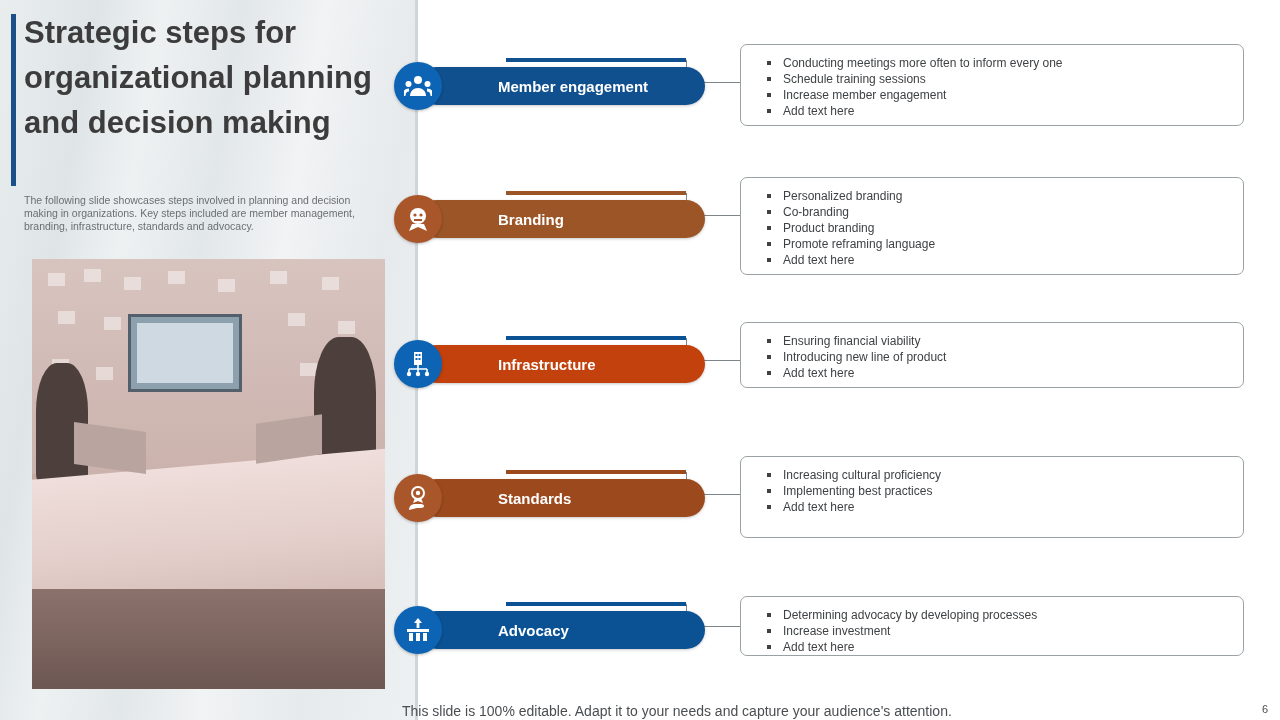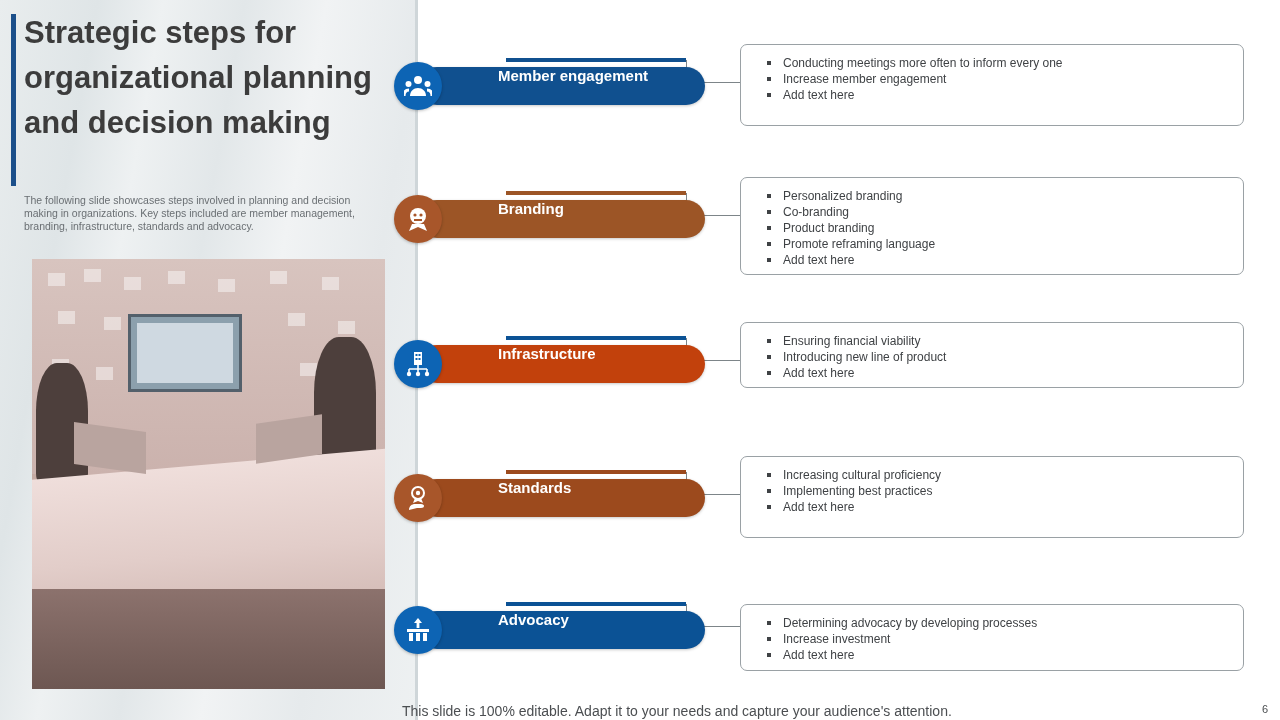--- a/index.html
+++ b/index.html
@@ -127,21 +127,21 @@
   }
   .icon-circle svg { display:block; }
 
   .pill {
     position: absolute;
     left: 0;
     width: 287px;
     height: 38px;
     border-radius: 19px;
     display: flex;
-    align-items: flex-start;
+    align-items: center;
     z-index: 2;
     box-shadow: 0 1px 3px rgba(0,0,0,0.22);
   }
   .pill-label {
     margin-left: 80px;
     color: #ffffff;
     font-size: 15px;
     font-weight: bold;
   }
 
@@ -263,20 +263,21 @@
         <circle cx="4.5" cy="12" r="3" fill="#ffffff"></circle>
         <circle cx="23.5" cy="12" r="3" fill="#ffffff"></circle>
         <path d="M0 24c0-4 2-6 5-6" stroke="#ffffff" stroke-width="3" fill="none"></path>
         <path d="M28 24c0-4-2-6-5-6" stroke="#ffffff" stroke-width="3" fill="none"></path>
       </svg>
     </div>
 
     <div class="callout" style="top:4px; height:82px;">
       <ul>
         <li>Conducting meetings more often to inform every one</li>
+        <li>Schedule training sessions</li>
         <li>Increase member engagement</li>
         <li>Add text here</li>
       </ul>
     </div>
   </div>
 
   <div class="row" style="top:173px;">
     <div class="connector-top" style="top:18px; background:#9c5526;"></div>
     <div class="connector-line" style="left:268px; top:42px; width:54px;"></div>
     <div class="connector-vert" style="left:268px; top:20px; height:22px;"></div>
@@ -374,21 +375,21 @@
       <svg width="28" height="28" viewBox="0 0 28 28">
         <path d="M14 2l4 5h-8z" fill="#ffffff"></path>
         <rect x="12.6" y="6" width="2.8" height="6" fill="#ffffff"></rect>
         <rect x="3" y="13" width="22" height="3" fill="#ffffff"></rect>
         <rect x="5" y="17" width="4" height="8" fill="#ffffff"></rect>
         <rect x="12" y="17" width="4" height="8" fill="#ffffff"></rect>
         <rect x="19" y="17" width="4" height="8" fill="#ffffff"></rect>
       </svg>
     </div>
 
-    <div class="callout" style="top:20px; height:67px;">
+    <div class="callout" style="top:12px; height:60px;">
       <ul>
         <li>Determining advocacy by developing processes</li>
         <li>Increase investment</li>
         <li>Add text here</li>
       </ul>
     </div>
   </div>
 </div>
 
 <div id="footer-note">This slide is 100% editable. Adapt it to your needs and capture your audience's attention.</div>

